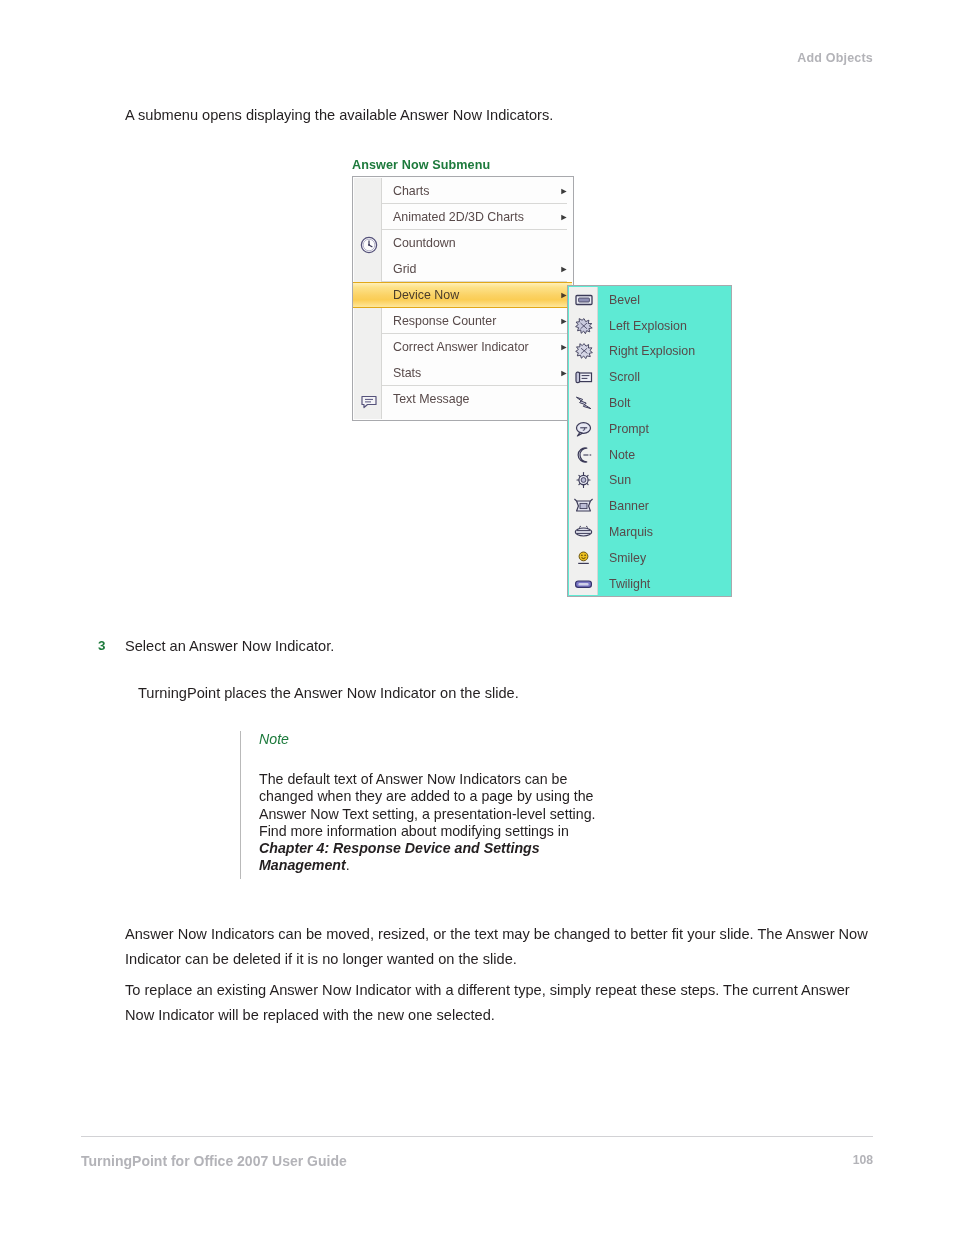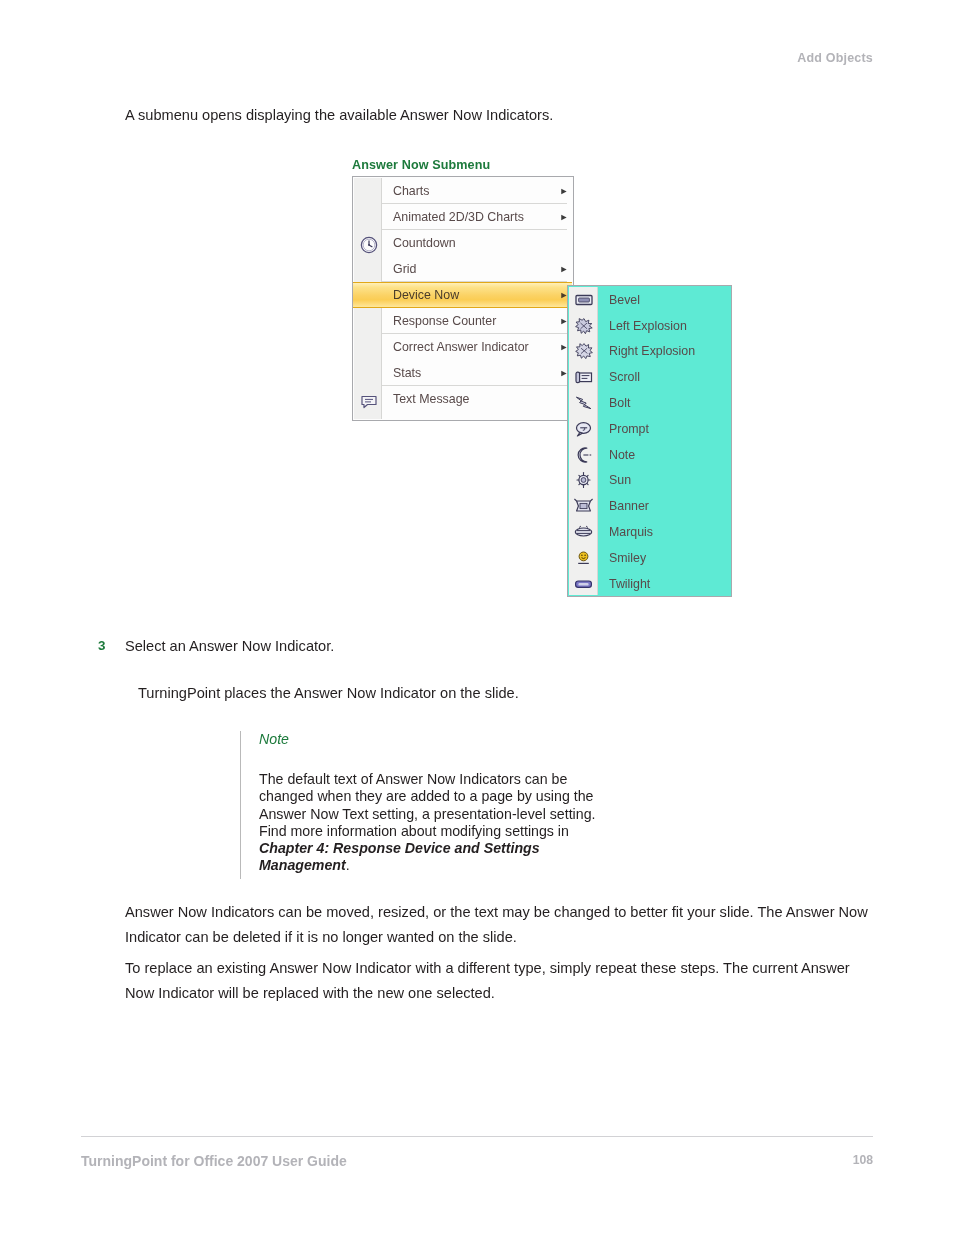--- a/index.html
+++ b/index.html
@@ -241,20 +241,21 @@
   }
 
   
   .para {
     position: absolute;
     left: 125px;
     width: 746px;
     font-size: 14.6px;
     line-height: 25px;
     color: #231f20;
+    margin-top: 22px;
   }
   .para-1 { top: 900px; }
   .para-2 { top: 956px; }
 
   
   .footer-rule {
     position: absolute;
     left: 81px;
     top: 1136px;
     width: 792px;

